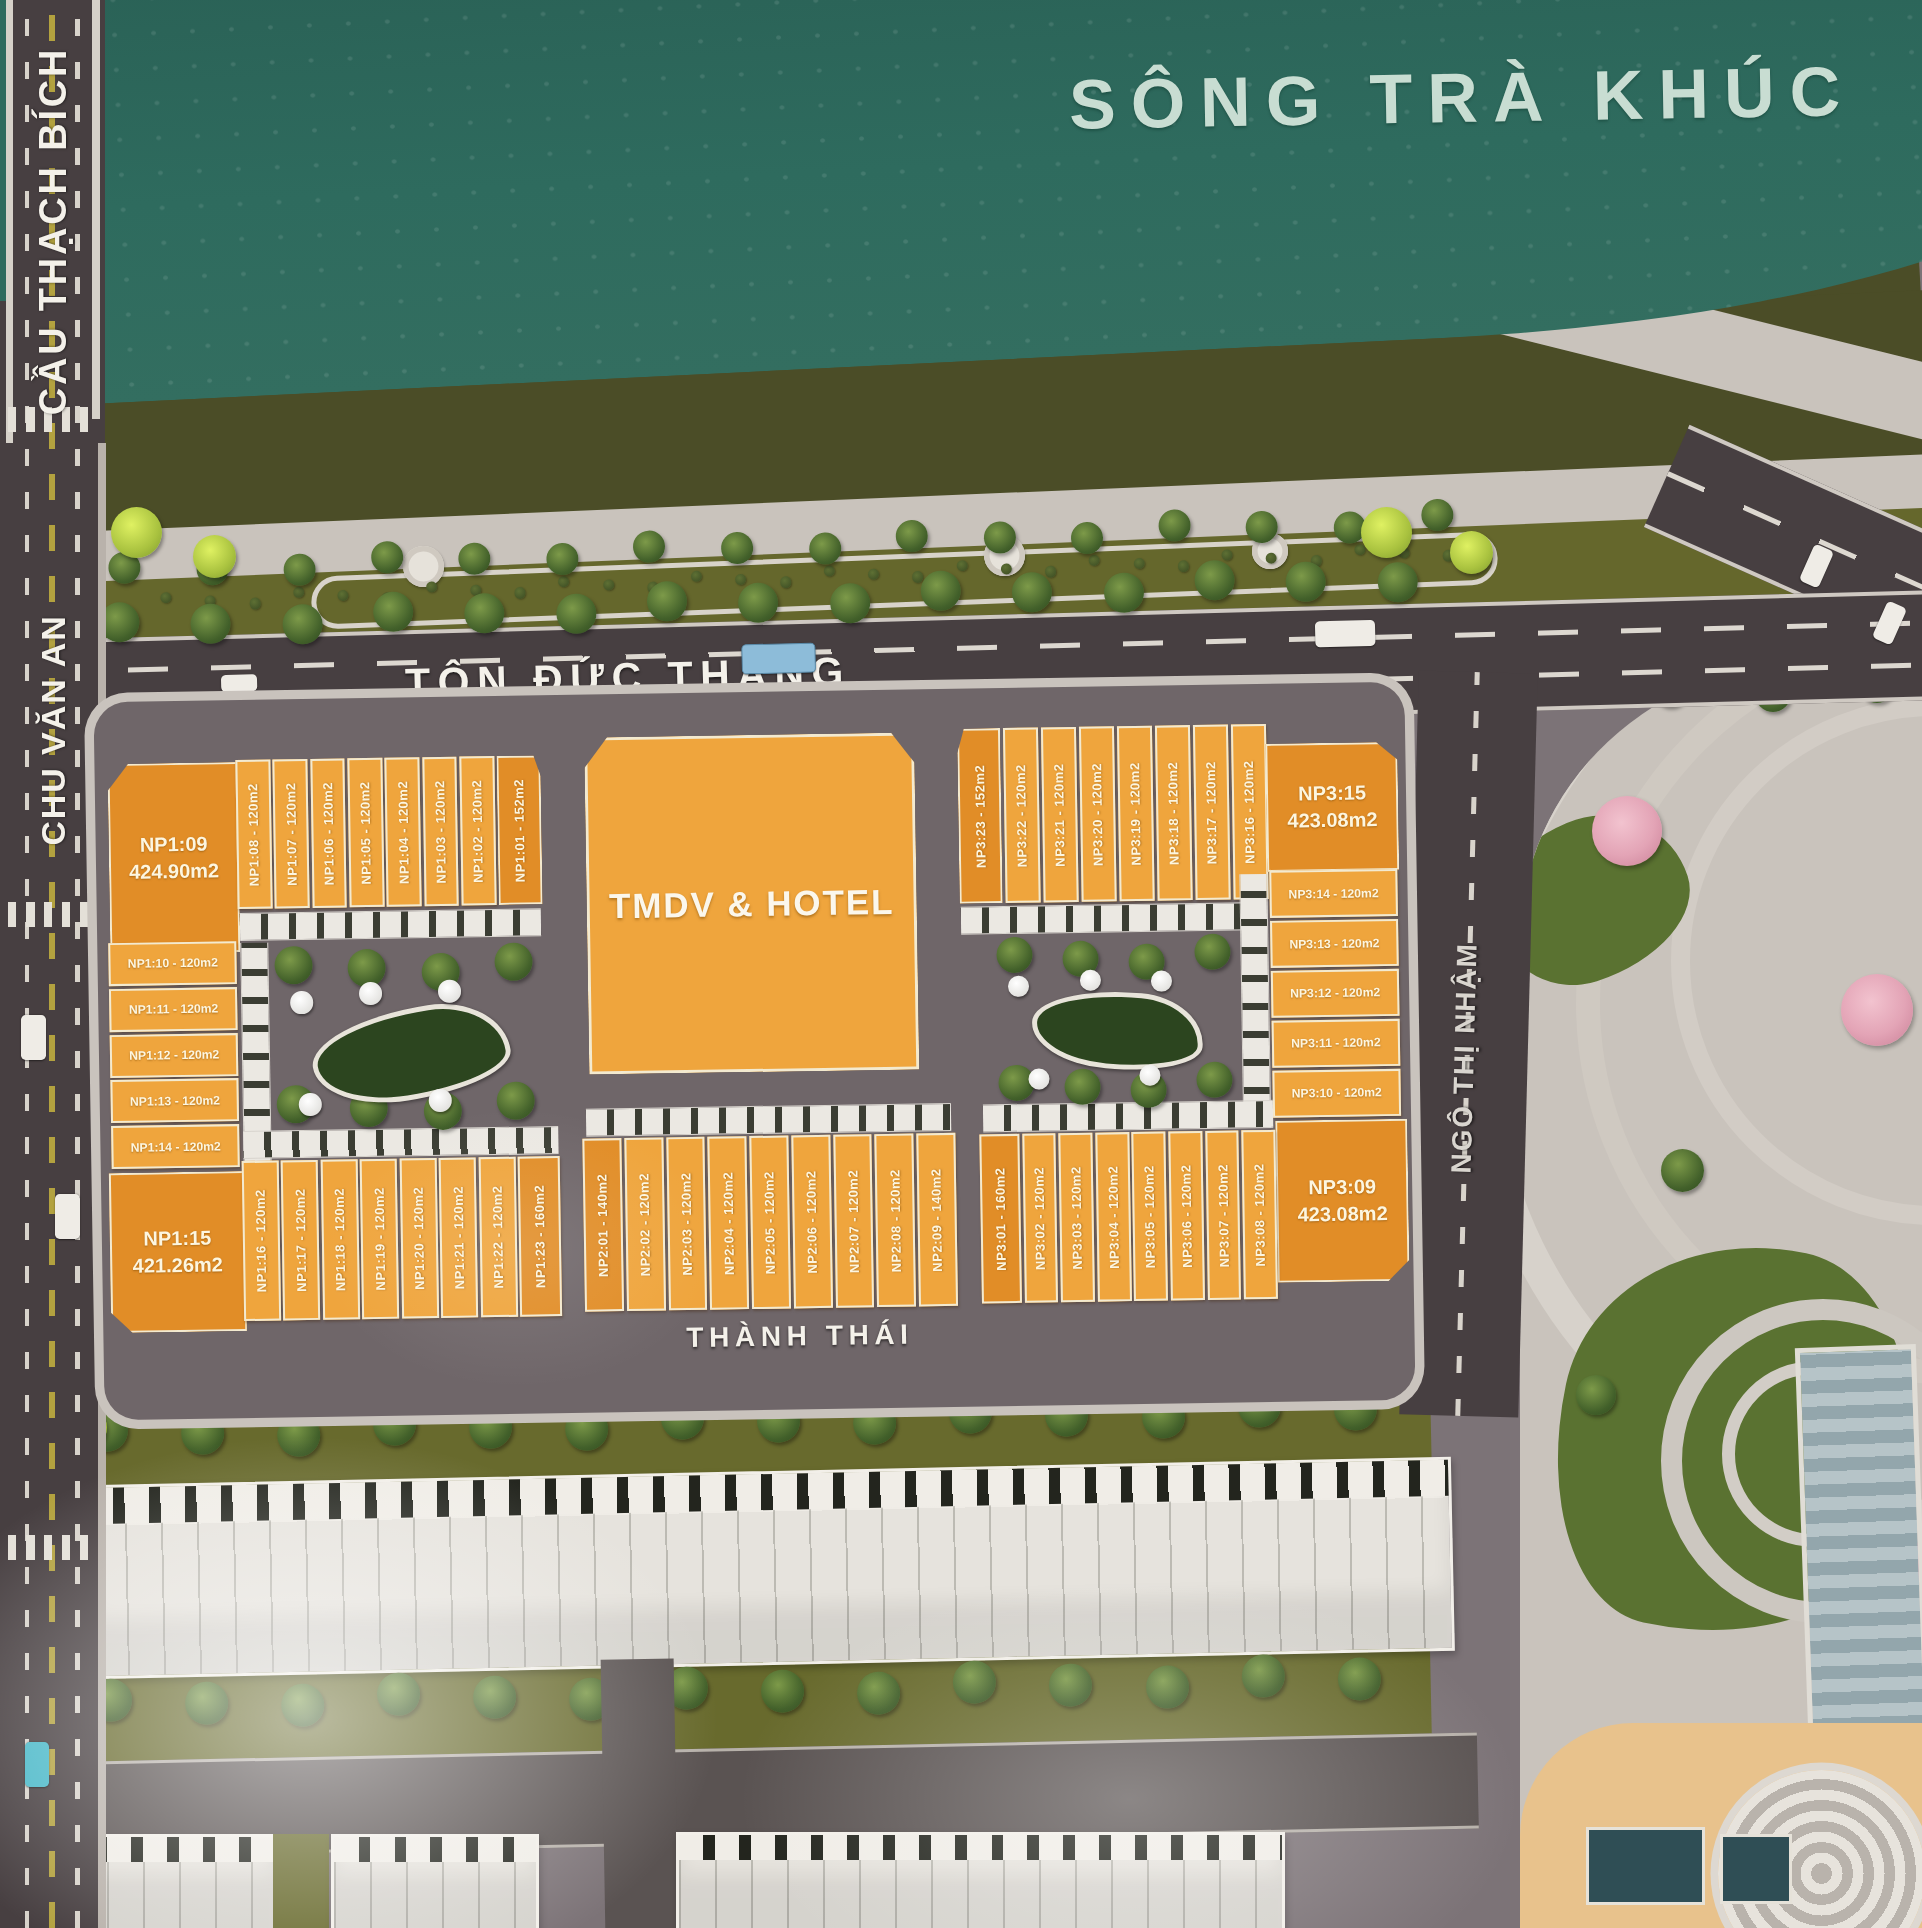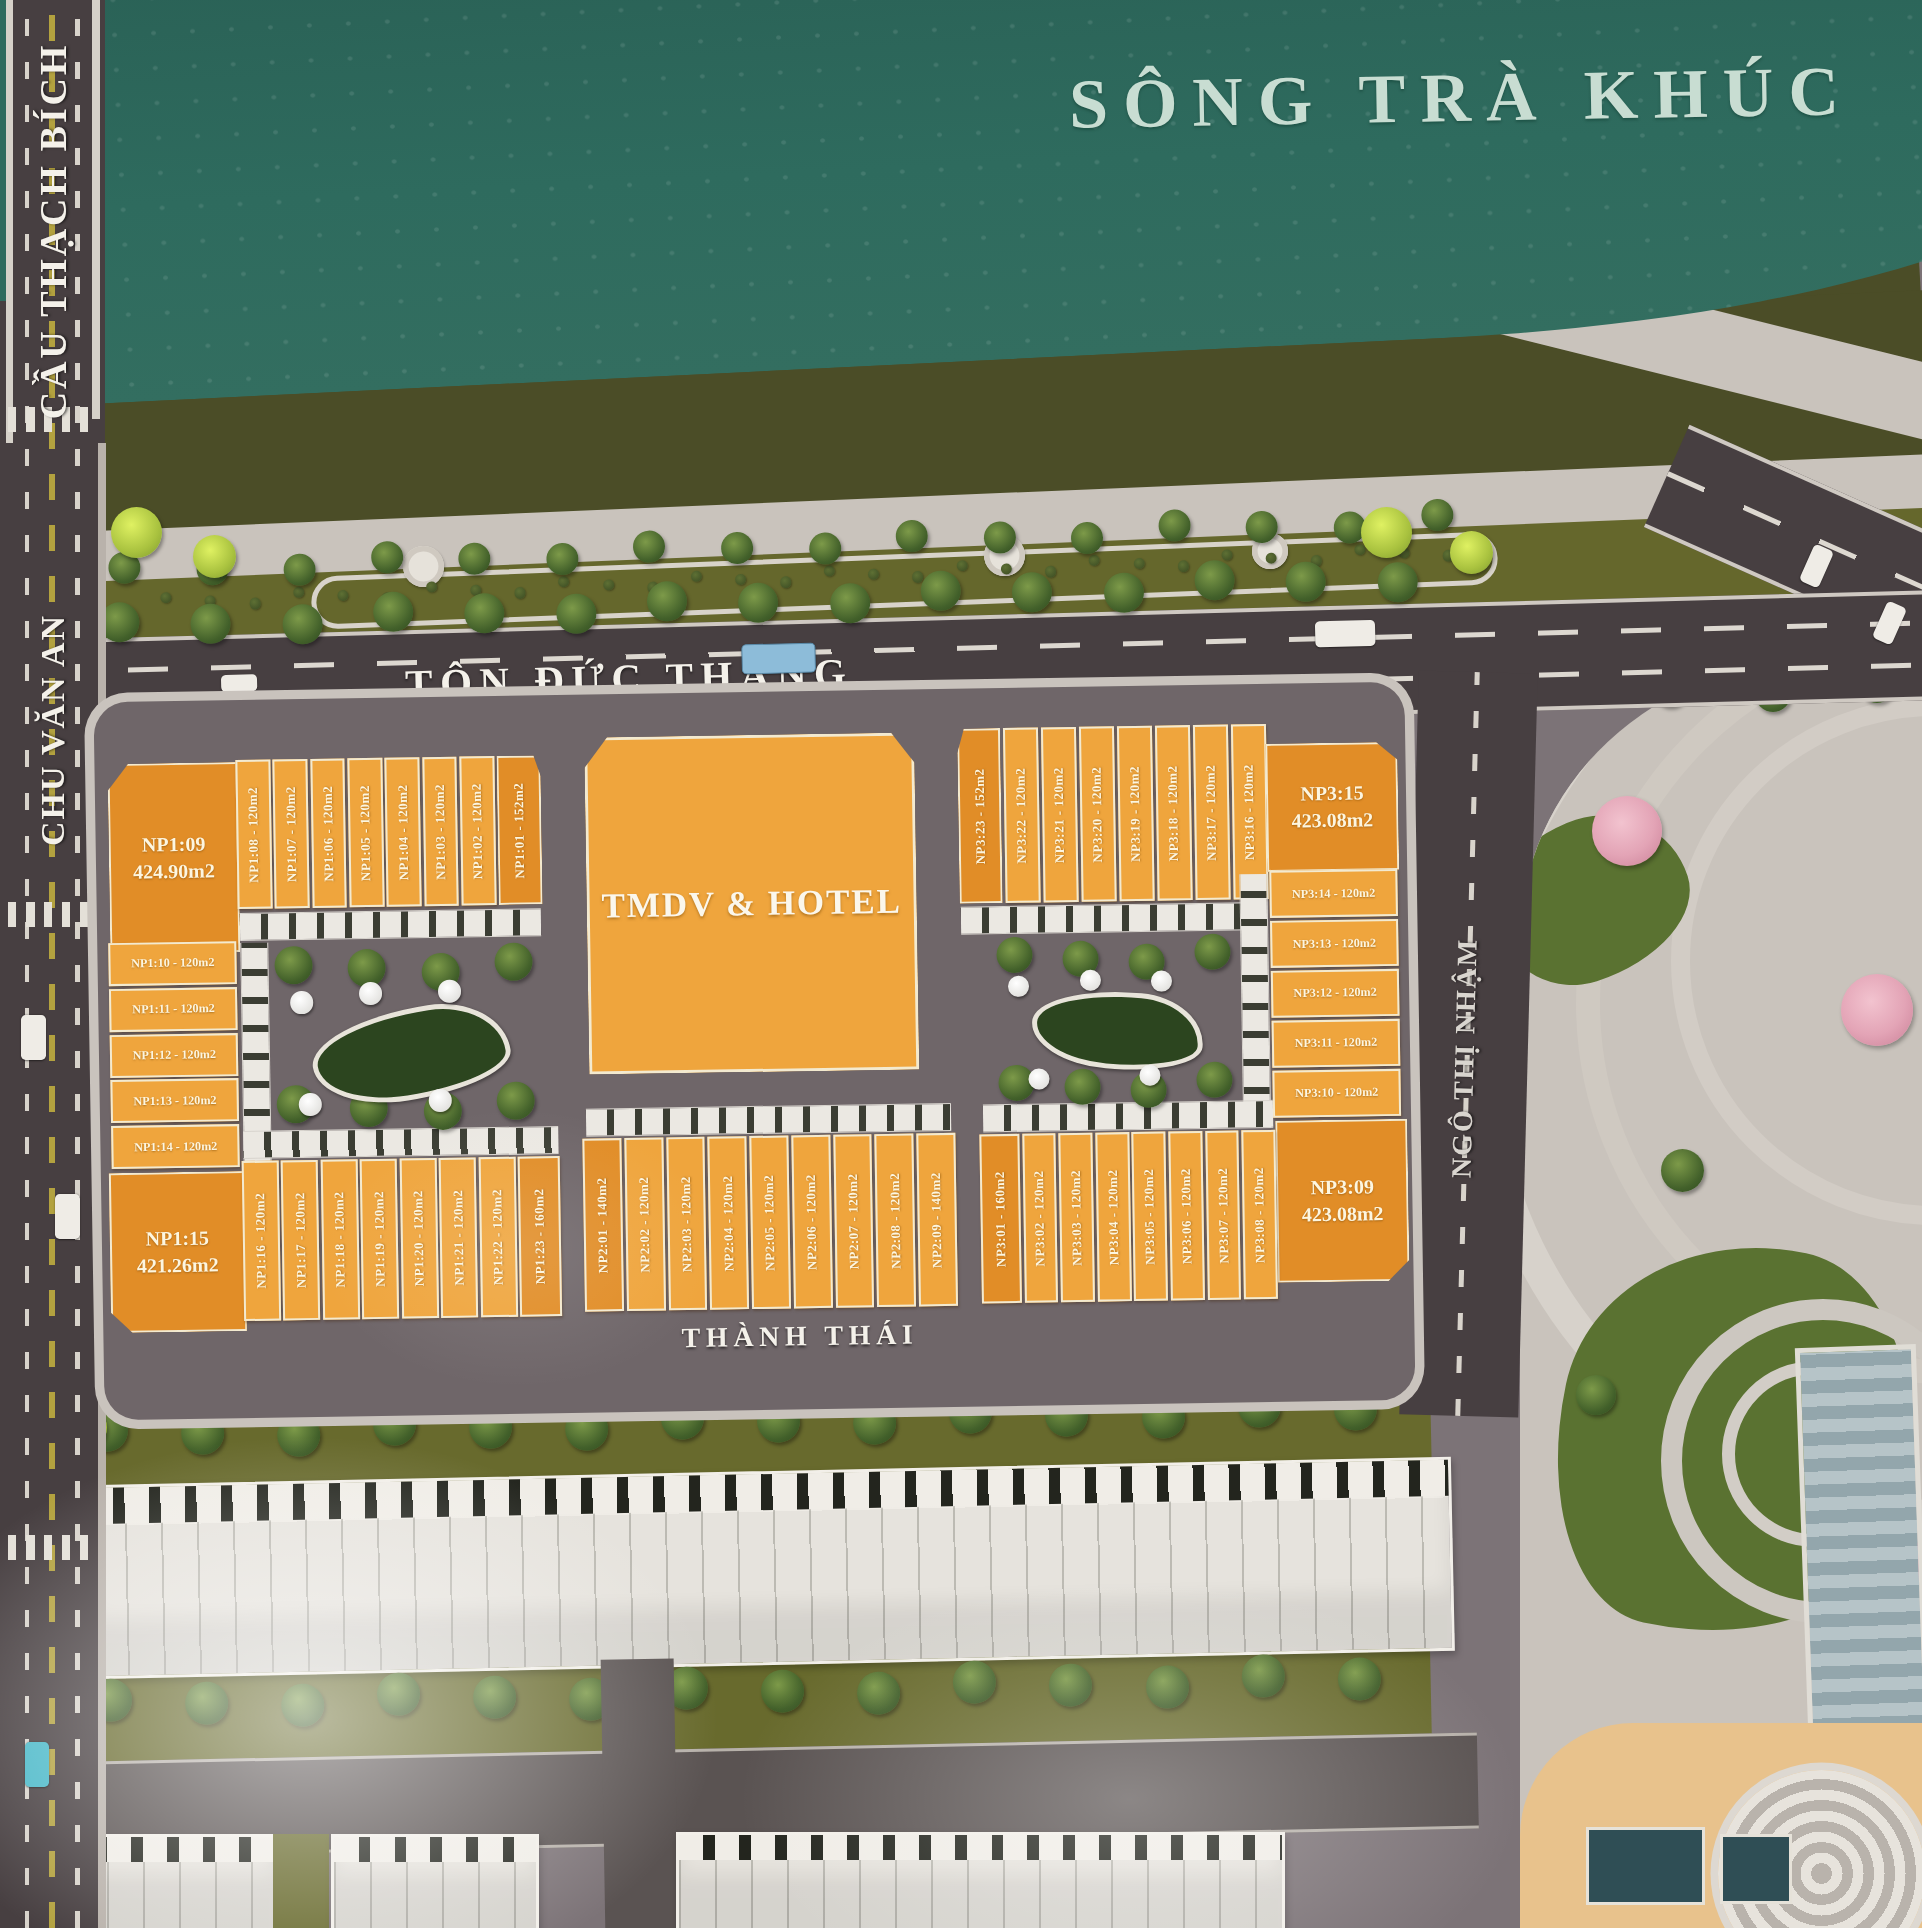--- a/index.html
+++ b/index.html
@@ -1,17 +1,17 @@
 <!DOCTYPE html>
 <html style="--lot_orange: #efa53d; --lot_dark: #e18d27; --river: #2e6b5e; --road: #473f41; --block: #6f6669; --block2: #7c7377; --lawn: #5a7231; --plaza: #e8c28c; --pink: #e3a4b6; --olive: #65672c; --olive2: #4b4d27; --pave: #c9c3bc;font-size:15px"><head>
 <meta charset="utf-8">
 <style>
   html,body{margin:0;padding:0;background:#555;}
   #canvas{position:relative;width:1923px;height:1928px;overflow:hidden;
-    background:var(--block2,#7c7377);font-family:Liberation Serif, serif;}
+    background:var(--block2,#7c7377);font-family:Liberation Sans, sans-serif;}
   .abs{position:absolute;}
   
   .bankblob{background:var(--olive2,#4b4d27);}
   .river{background:
      radial-gradient(rgba(255,255,255,.10) 1.9px,transparent 2.8px),
      linear-gradient(180deg,#295f54,var(--river,#2e6b5e) 60%,#336e60);
      background-size:39px 35px,100% 100%;
      border-bottom-left-radius:113px 56px;border-bottom-right-radius:678px 179px;}
   .rivertitle{color:#c8ddd2;font-size:70px;font-weight:bold;letter-spacing:15px;
      text-shadow:0 1.9px 2.8px rgba(0,40,30,.35);white-space:nowrap;}

